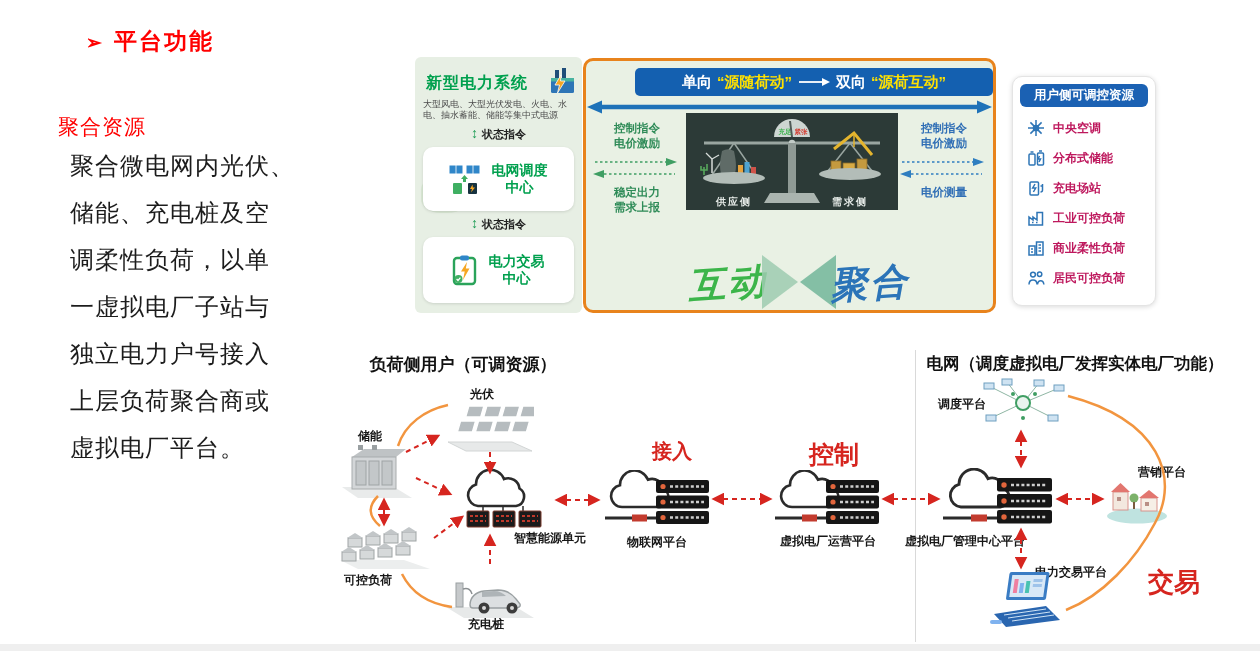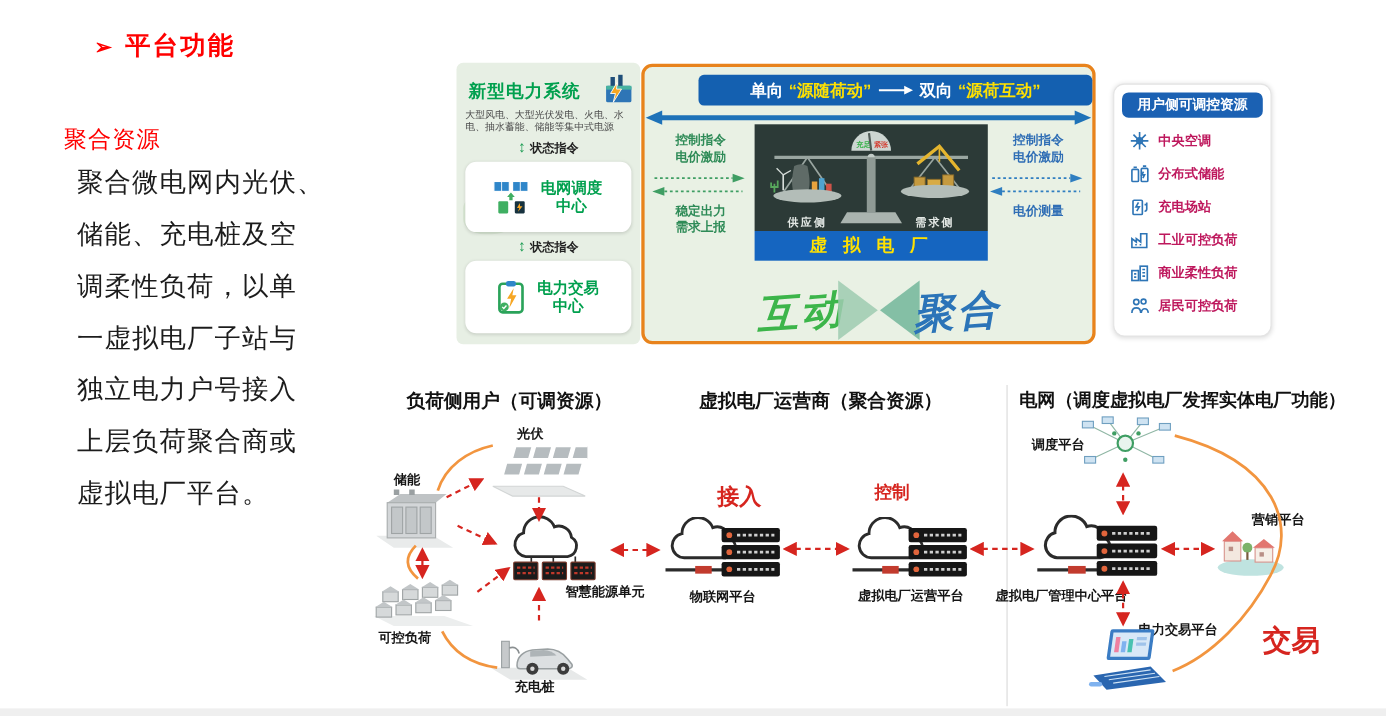--- a/index.html
+++ b/index.html
@@ -187,21 +187,20 @@
           <polyline points="148,36 168,20 186,42" fill="none" stroke="#e5b52e" stroke-width="3"></polyline>
           <line x1="168" y1="20" x2="168" y2="34" stroke="#e5b52e" stroke-width="1.5"></line>
           <rect x="145" y="48" width="10" height="10" fill="#c59a3f" stroke="#8a6a28" stroke-width="0.8"></rect>
           <rect x="157" y="50" width="12" height="8" fill="#d8ab45" stroke="#8a6a28" stroke-width="0.8"></rect>
           <rect x="171" y="46" width="10" height="12" fill="#c59a3f" stroke="#8a6a28" stroke-width="0.8"></rect>
           <ellipse cx="164" cy="61" rx="31" ry="6" fill="#b3bdb8"></ellipse>
           <text x="48" y="92" font-size="10" font-weight="bold" text-anchor="middle" fill="#e3e8e5" letter-spacing="2">供应侧</text>
           <text x="164" y="92" font-size="10" font-weight="bold" text-anchor="middle" fill="#e3e8e5" letter-spacing="2">需求侧</text>
         </svg>
       </div>
-      <div class="foot">虚 拟 电 厂</div>
     </div>
 
     <div class="abs callig" style="left:102px;top:198px;color:#3cb54a">互动</div>
     <div class="abs chev r" style="left:176px;top:194px"></div>
     <div class="abs chev l" style="left:214px;top:194px"></div>
     <div class="abs callig" style="left:244px;top:198px;color:#2b74b8">聚合</div>
   </div>
 
   <div class="abs res-card">
     <div class="abs res-head">用户侧可调控资源</div>
@@ -246,21 +245,20 @@
       <svg width="18" height="18" viewBox="0 0 18 18" stroke="#2e75b6" stroke-width="1.5" fill="none">
         <circle cx="6" cy="5.6" r="2.4"></circle>
           <circle cx="12.6" cy="5.2" r="2.2"></circle>
           <path d="M2 15.5c0-3 1.8-4.6 4-4.6s4 1.6 4 4.6M10.5 15.5c.3-2.4 1.6-3.8 3.2-3.8s2.9 1.4 3.2 3.8"></path>
       </svg>
       <span class="t">居民可控负荷</span>
     </div>
   </div>
 
   <div class="abs net-h" style="left:363px;width:200px">负荷侧用户（可调资源）</div>
-  <div class="abs net-h" style="left:626px;width:240px">虚拟电厂运营商（聚合资源）</div>
   <div class="abs net-h" style="left:924px;width:302px;font-size:16.5px">电网（调度虚拟电厂发挥实体电厂功能）</div>
   <div class="abs divider"></div>
 
   <svg class="abs nopass" style="left:0;top:0;z-index:4" width="1260" height="651" viewBox="0 0 1260 651">
     <defs>
       <marker id="ra" viewBox="0 0 10 10" refX="8" refY="5" markerWidth="6.5" markerHeight="6.5" orient="auto-start-reverse">
         <path d="M0,0 L10,5 L0,10 z" fill="#d6251f"></path>
       </marker>
     </defs>
     <g stroke="#d6251f" stroke-width="2" fill="none" stroke-dasharray="5 4">
@@ -387,21 +385,21 @@
         <circle cx="61" cy="47.5" r="2.6"></circle>
       </g>
     <g stroke="#cfcfcf" stroke-width="2.5" stroke-dasharray="3 2.2">
         <line x1="68" y1="16.5" x2="102" y2="16.5"></line>
         <line x1="68" y1="32" x2="102" y2="32"></line>
         <line x1="68" y1="47.5" x2="102" y2="47.5"></line>
       </g>
   </svg>
   <div class="abs n-lbl" style="left:602px;top:534px;width:110px;text-align:center">物联网平台</div>
 
-  <div class="abs edge" style="left:795px;top:438px;width:64px;text-align:left;font-size:16px">控制</div>
+  <div class="abs edge" style="left:795px;top:438px;width:64px;text-align:right;font-size:25px">控制</div>
   <svg class="abs" style="left:772px;top:470px" width="110" height="58" viewBox="0 0 110 58">
     <path d="M20,37 a11,11 0 0 1 -2,-21.8 a14.5,14.5 0 0 1 28,-5.5 a11.5,11.5 0 0 1 15.5,9.5 a9.5,9.5 0 0 1 -3.5,17.8 z" fill="#fff" stroke="#2b2b2b" stroke-width="2.6"></path>
     <line x1="3" y1="48" x2="66" y2="48" stroke="#2b2b2b" stroke-width="3"></line>
     <rect x="30" y="44.5" width="15" height="7" fill="#c23b2e"></rect>
     <g fill="#161616">
         <rect x="54" y="10" width="53" height="13" rx="2"></rect>
         <rect x="54" y="25.5" width="53" height="13" rx="2"></rect>
         <rect x="54" y="41" width="53" height="13" rx="2"></rect>
       </g>
     <g fill="#e2653c">

